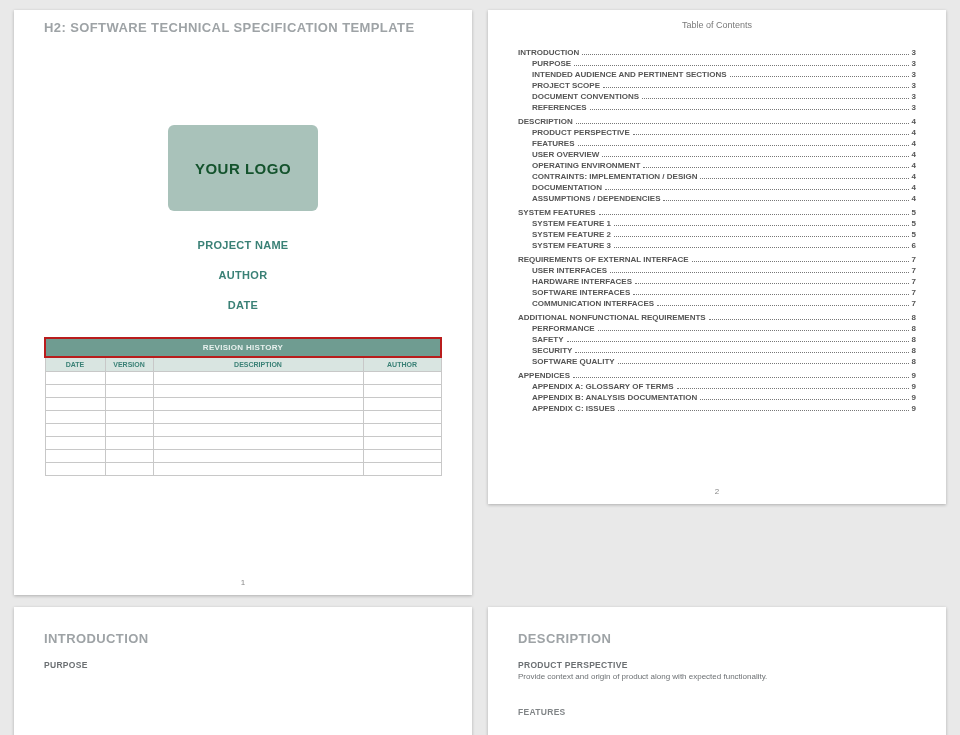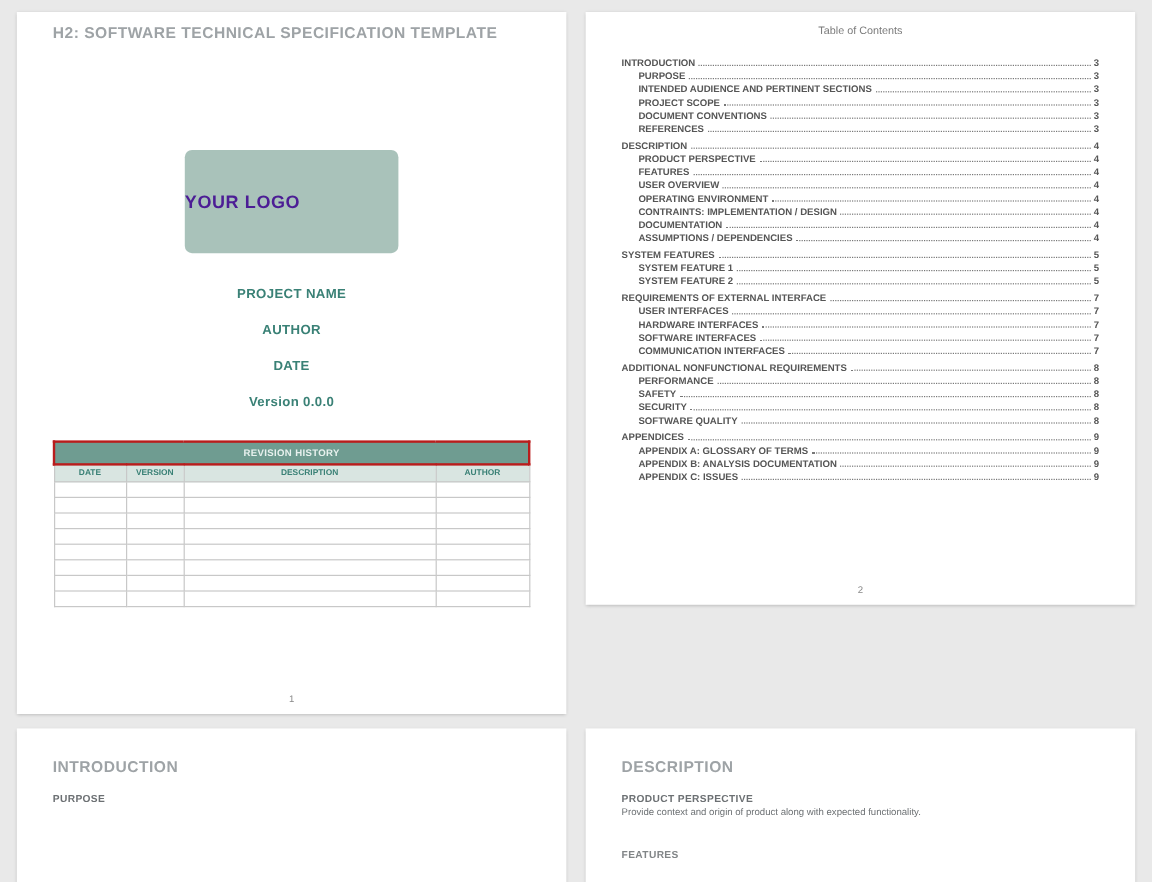--- a/index.html
+++ b/index.html
@@ -32,27 +32,27 @@
   .doc-title {
     color: #9ea3a6;
     font-size: 13px;
     font-weight: 700;
     letter-spacing: 0.4px;
   }
 
   .logo-box {
     background: #a9c2ba;
     border-radius: 6px;
-    width: 178px;
+    width: 150px;
     height: 86px;
     margin: 90px auto 0 auto;
     display: flex;
     align-items: center;
-    justify-content: flex-start;
-    color: #4c1d95;
+    justify-content: center;
+    color: #14532d;
     font-size: 15px;
     font-weight: 700;
     letter-spacing: 0.5px;
   }
 
   .cover-field {
     text-align: center;
     color: #3a8176;
     font-weight: 700;
     font-size: 11px;
@@ -164,21 +164,20 @@
   <div class="page p1">
     <div class="doc-title">H2: SOFTWARE TECHNICAL SPECIFICATION TEMPLATE</div>
 
     <div class="logo-box">
       <span>YOUR LOGO</span>
     </div>
 
     <div class="cover-field first">PROJECT NAME</div>
     <div class="cover-field">AUTHOR</div>
     <div class="cover-field">DATE</div>
-    <div class="cover-field">Version 0.0.0</div>
 
     <table class="rev-table">
       <tbody>
           <tr class="rev-title-row">
             <th colspan="4">REVISION HISTORY</th>
           </tr>
       <tr class="rev-head-row">
         <th>DATE</th>
         <th>VERSION</th>
         <th>DESCRIPTION</th>
@@ -319,20 +318,25 @@
         <div class="toc-row lvl2">
           <span class="toc-label">SYSTEM FEATURE 1</span>
           <span class="toc-dots"></span>
           <span class="toc-pg">5</span>
         </div>
         <div class="toc-row lvl2">
           <span class="toc-label">SYSTEM FEATURE 2</span>
           <span class="toc-dots"></span>
           <span class="toc-pg">5</span>
         </div>
+        <div class="toc-row lvl2">
+          <span class="toc-label">SYSTEM FEATURE 3</span>
+          <span class="toc-dots"></span>
+          <span class="toc-pg">6</span>
+        </div>
         <div class="toc-row lvl1">
           <span class="toc-label">REQUIREMENTS OF EXTERNAL INTERFACE</span>
           <span class="toc-dots"></span>
           <span class="toc-pg">7</span>
         </div>
         <div class="toc-row lvl2">
           <span class="toc-label">USER INTERFACES</span>
           <span class="toc-dots"></span>
           <span class="toc-pg">7</span>
         </div>

